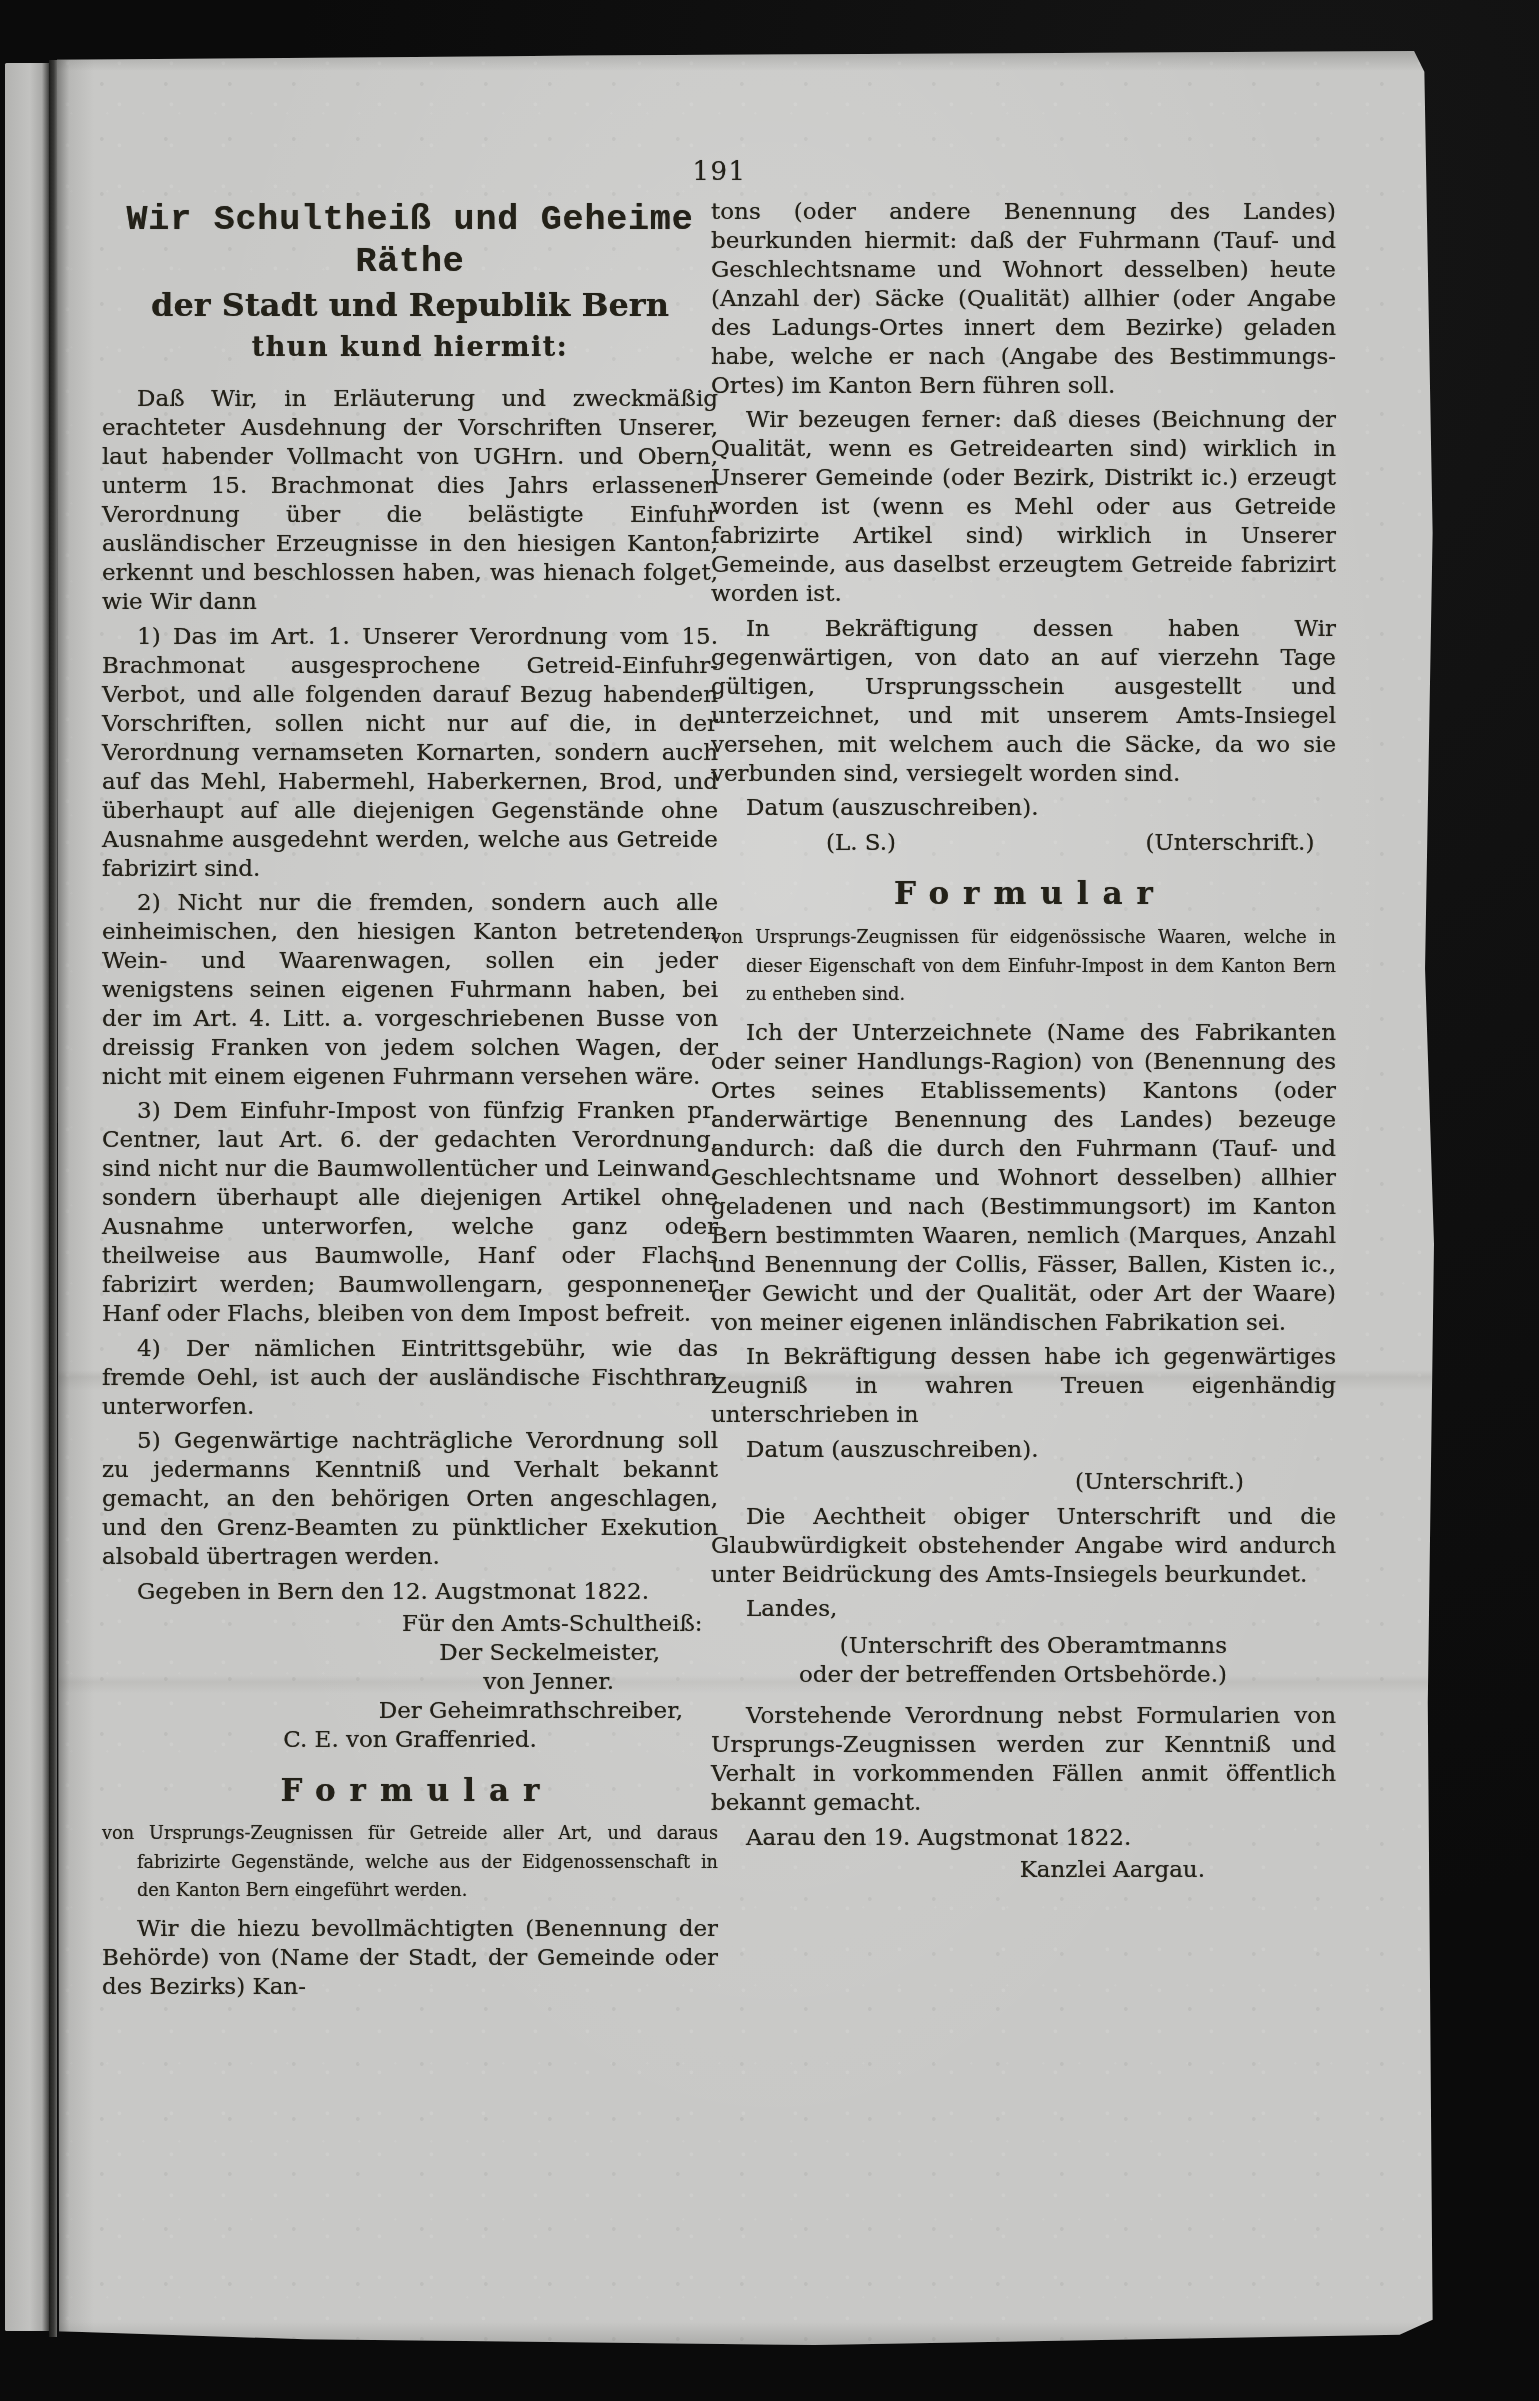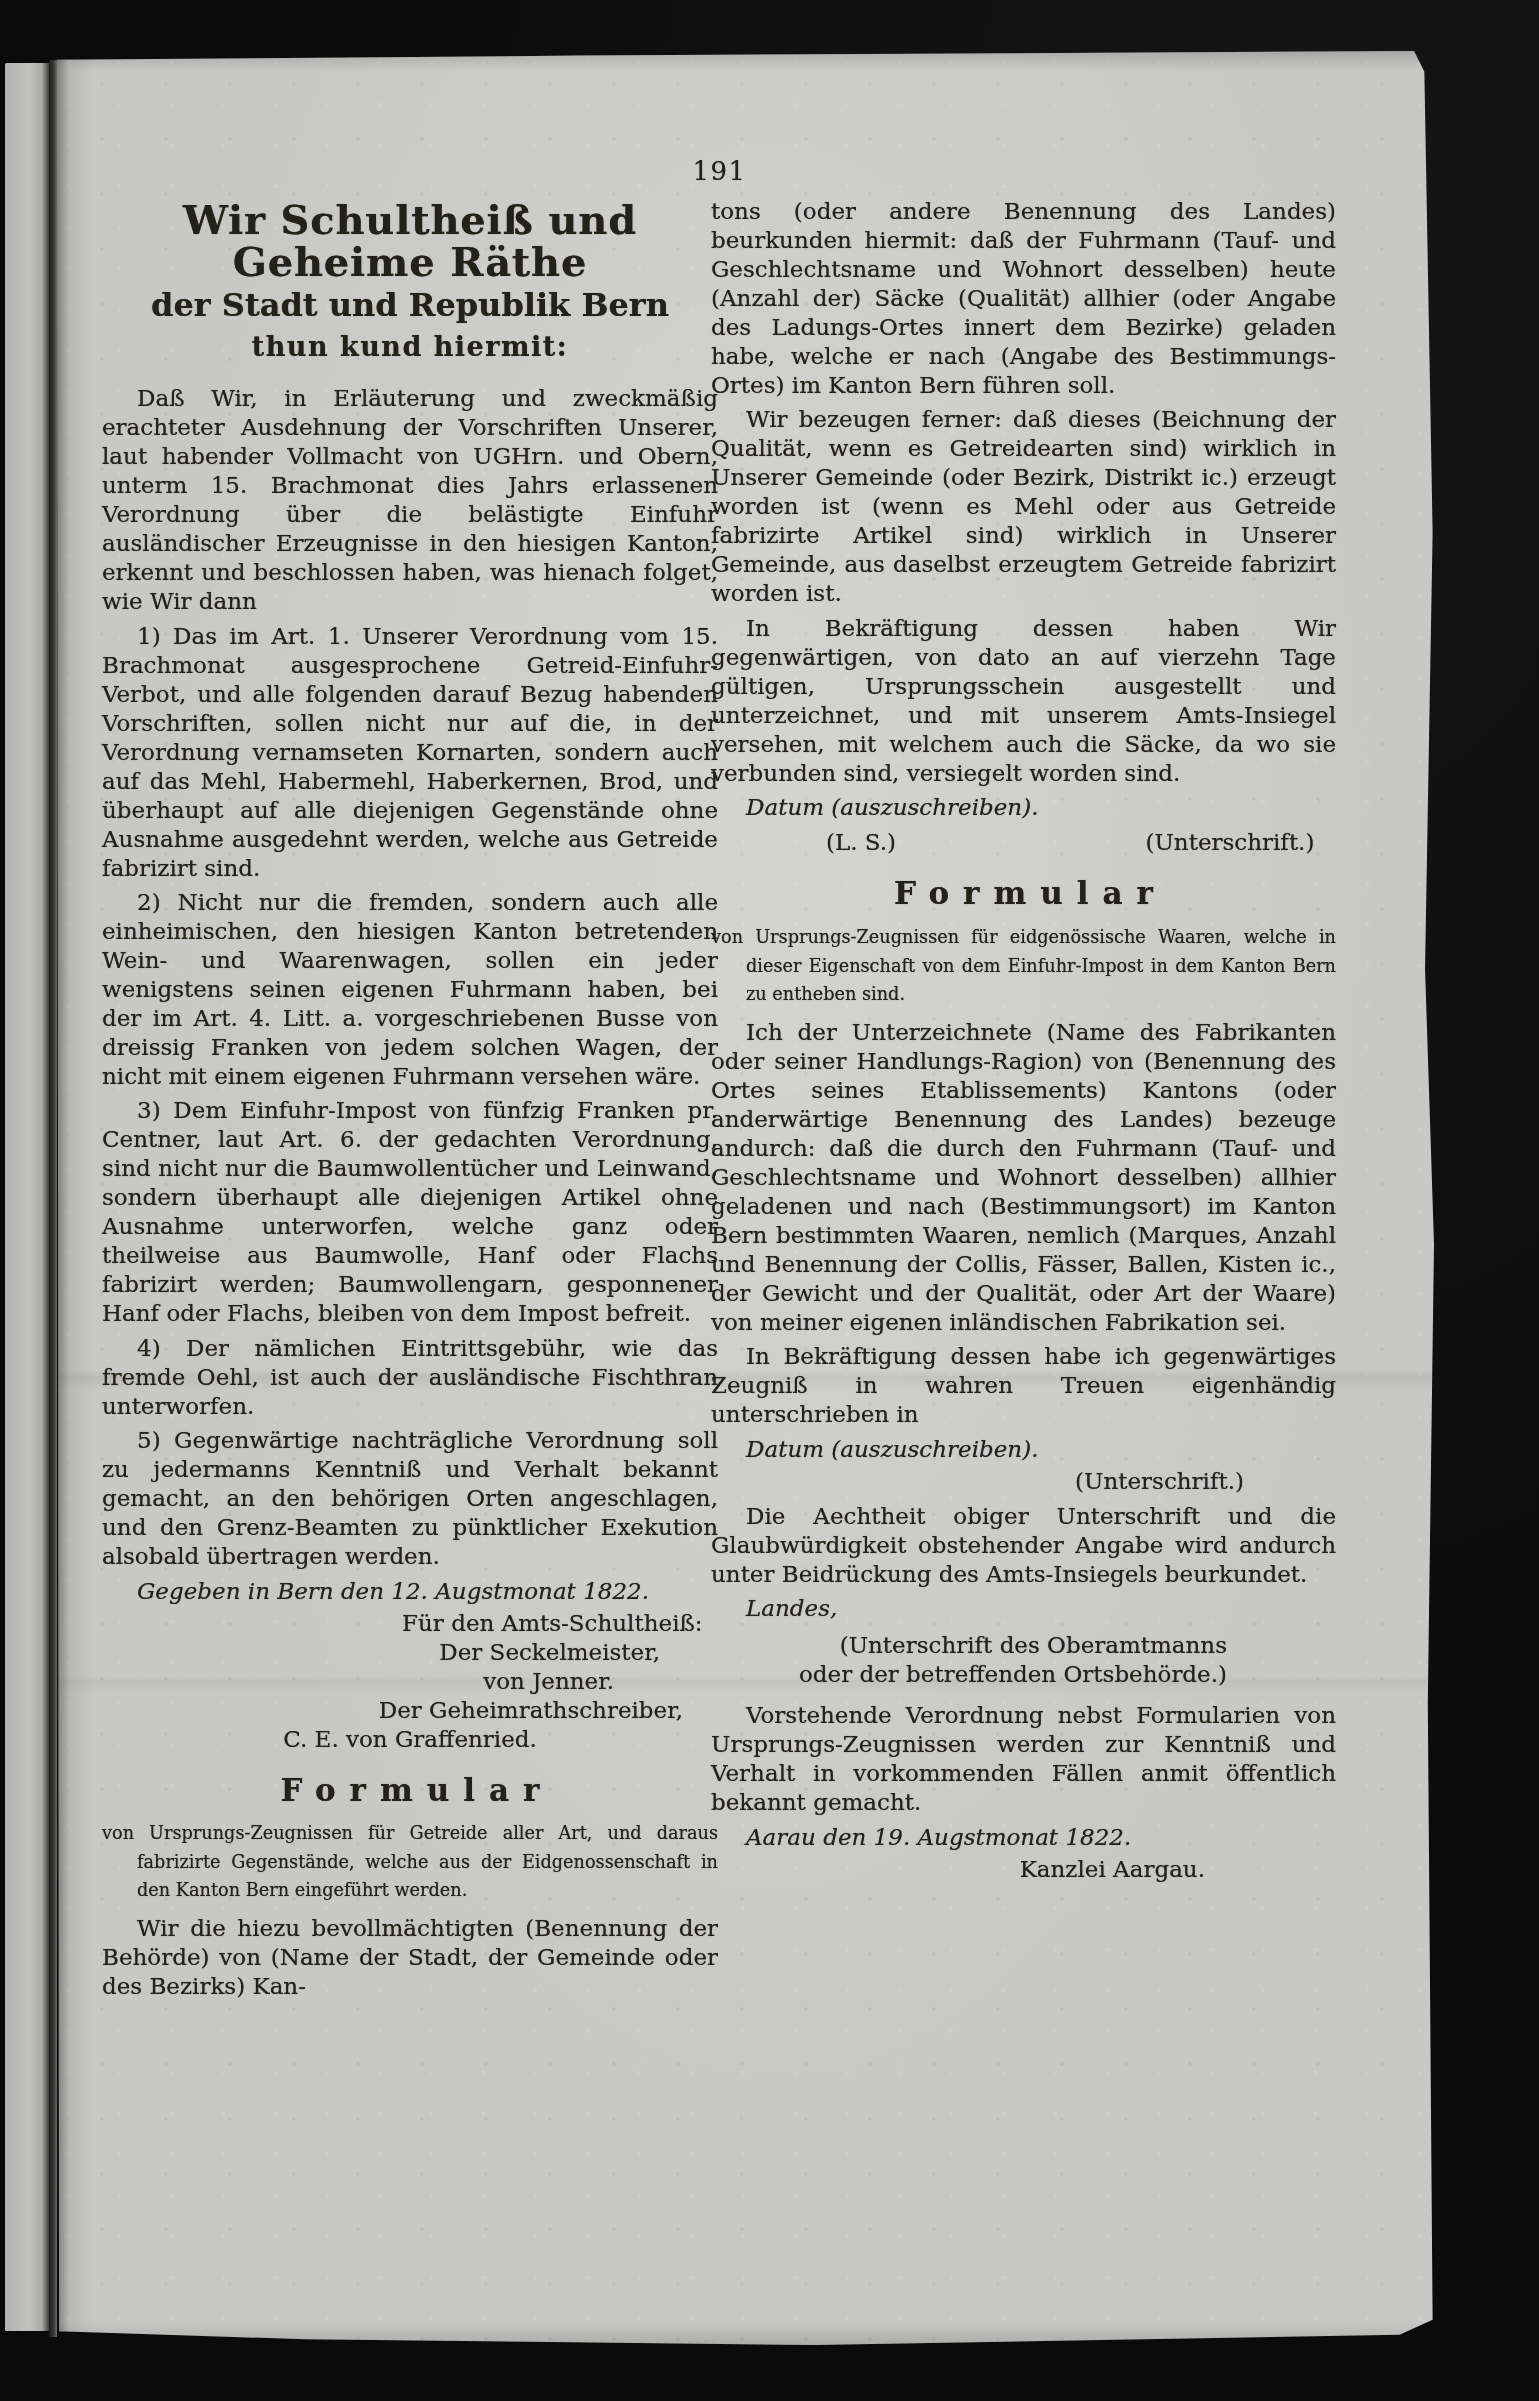--- a/index.html
+++ b/index.html
@@ -44,27 +44,27 @@
     color:#232118;
   }
   .ink{text-shadow:0 0 0.8px rgba(35,32,26,.65);}
   .pagenum{
     position:absolute;left:593px;top:105px;width:139px;
     text-align:center;font-size:26px;letter-spacing:1.5px;
   }
   .col{position:absolute;font-size:23px;line-height:29px;}
   .col-left{left:45px;top:148px;width:616px;}
   .col-right{left:654px;top:146px;width:625px;}
-  .t1{font-size:40px;line-height:42px;font-weight:bold;text-align:center;letter-spacing:0.8px;}
+  .t1{font-size:35px;line-height:42px;font-weight:bold;text-align:center;letter-spacing:0.8px;font-family:Liberation Mono, monospace;}
   .t2{font-size:32px;line-height:38px;font-weight:bold;text-align:center;margin-top:3px;}
   .t3{font-size:27px;line-height:34px;font-weight:bold;text-align:center;letter-spacing:1.5px;margin-top:6.2px;margin-bottom:20px;}
   .p{margin:0 0 5.4px;text-indent:35px;text-align:justify;}
   .p-cont{margin:0 0 5.4px;text-indent:0;text-align:justify;}
   .verordnen{text-align:center;font-weight:bold;letter-spacing:10.8px;text-indent:10.8px;margin:6.2px 0 7.7px;}
-  .plain{margin:0 0 3.1px;text-indent:35px;font-style:italic;}
+  .plain{margin:0 0 3.1px;text-indent:35px;}
   .sig-line{text-align:right;margin:0;}
   .mr0{margin-right:0;text-align:center;}.mr20{margin-right:15.4px;}.mr45{margin-right:35px;}
   .mr75{margin-right:58px;}.mr135{margin-right:104px;}
   .formular-h{text-align:center;font-size:31px;line-height:38px;font-weight:bold;letter-spacing:14px;text-indent:14px;margin:17px 0 10.8px;}
   .subnote{font-size:17.7px;line-height:28.5px;padding-left:35px;text-indent:-35px;margin:0 0 9.2px;text-align:justify;}
   .ls-row{display:flex;justify-content:space-between;padding:0 21.6px 0 115px;margin:6.2px 0 3.1px;}
   .sig-right{text-align:right;padding-right:92px;margin:3.1px 0 6.2px;}
   .official-sig{width:431px;margin:7.7px 0 12.3px 85px;text-align:right;}
   .kanzlei{text-align:right;padding-right:131px;margin-top:3.1px;}
 </style>

